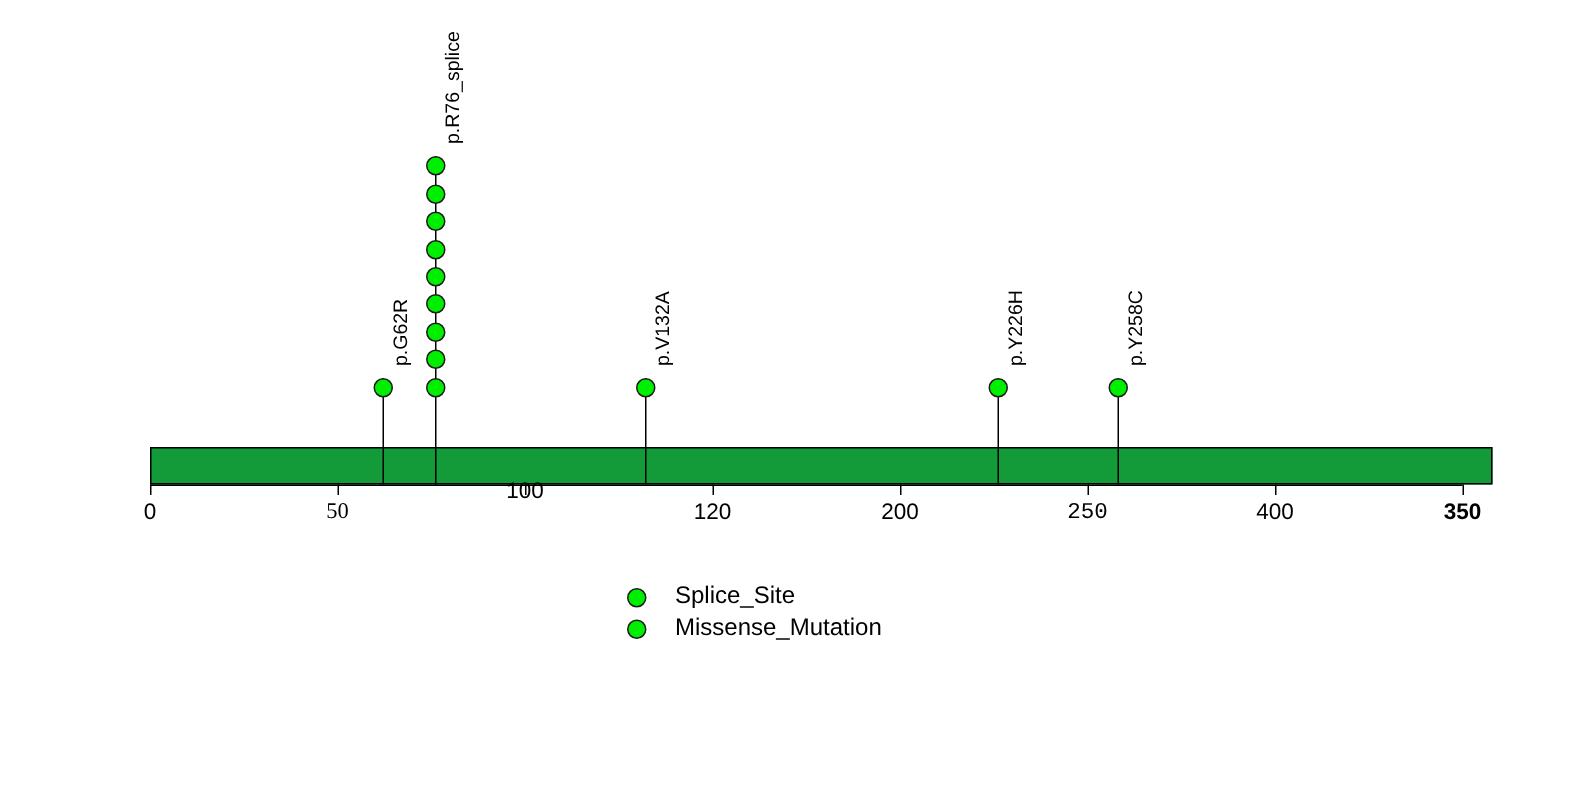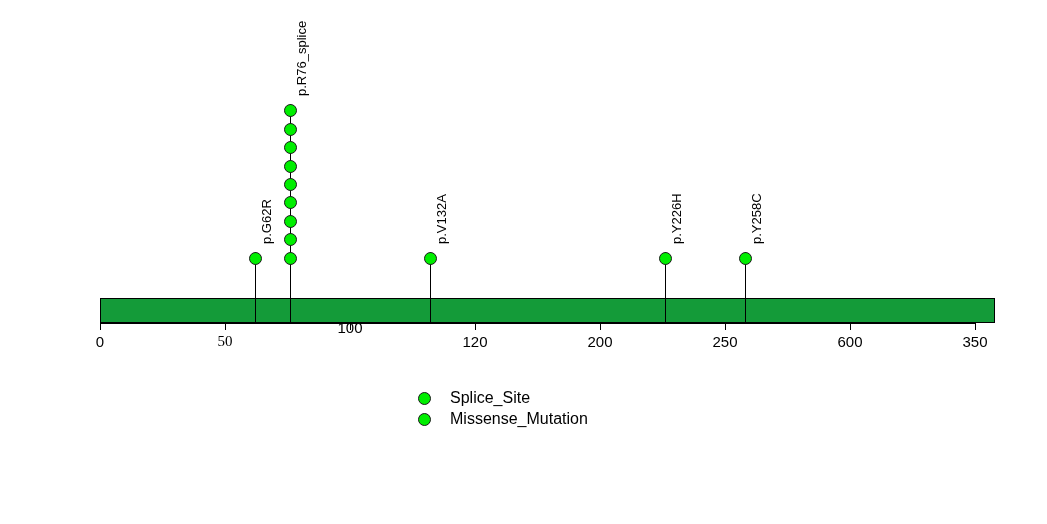--- a/index.html
+++ b/index.html
@@ -114,25 +114,25 @@
       <div class="axis-tick-label" style="left: 70px; top: 334px; width: 60px;">0</div>
       <div class="axis-tick" style="left: 225px; top: 323px; height: 7px;"></div>
       <div class="axis-tick-label" style="left: 195px; top: 334px; width: 60px; font-family: Liberation Serif, serif;">50</div>
       <div class="axis-tick" style="left: 350px; top: 323px; height: 7px;"></div>
       <div class="axis-tick-label" style="left: 320px; top: 320px; width: 60px;">100</div>
       <div class="axis-tick" style="left: 475px; top: 323px; height: 7px;"></div>
       <div class="axis-tick-label" style="left: 445px; top: 334px; width: 60px;">120</div>
       <div class="axis-tick" style="left: 600px; top: 323px; height: 7px;"></div>
       <div class="axis-tick-label" style="left: 570px; top: 334px; width: 60px;">200</div>
       <div class="axis-tick" style="left: 725px; top: 323px; height: 7px;"></div>
-      <div class="axis-tick-label" style="left: 695px; top: 334px; width: 60px;">250</div>
+      <div class="axis-tick-label" style="left: 695px; top: 334px; width: 60px; font-family: Liberation Mono, monospace;">250</div>
       <div class="axis-tick" style="left: 850px; top: 323px; height: 7px;"></div>
-      <div class="axis-tick-label" style="left: 820px; top: 334px; width: 60px;">600</div>
+      <div class="axis-tick-label" style="left: 820px; top: 334px; width: 60px;">400</div>
       <div class="axis-tick" style="left: 975px; top: 323px; height: 7px;"></div>
-      <div class="axis-tick-label" style="left: 945px; top: 334px; width: 60px;">350</div>
+      <div class="axis-tick-label" style="left: 945px; top: 334px; width: 60px; font-weight: bold;">350</div>
     </div>
 
   <div id="lollipops">
       <div class="lolli-stem" style="left: 255px; top: 251.5px; height: 71.5px;"></div>
       <div class="lolli-dot" style="left: 248.5px; top: 251.5px; width: 13px; height: 13px; background: rgb(0, 238, 0);"></div>
       <div class="lolli-label" style="left: 260px; top: 243.5px;">p.G62R</div>
       <div class="lolli-stem" style="left: 290px; top: 104.3px; height: 218.7px;"></div>
       <div class="lolli-dot" style="left: 283.5px; top: 251.5px; width: 13px; height: 13px; background: rgb(0, 238, 0);"></div>
       <div class="lolli-dot" style="left: 283.5px; top: 233.1px; width: 13px; height: 13px; background: rgb(0, 238, 0);"></div>
       <div class="lolli-dot" style="left: 283.5px; top: 214.7px; width: 13px; height: 13px; background: rgb(0, 238, 0);"></div>

